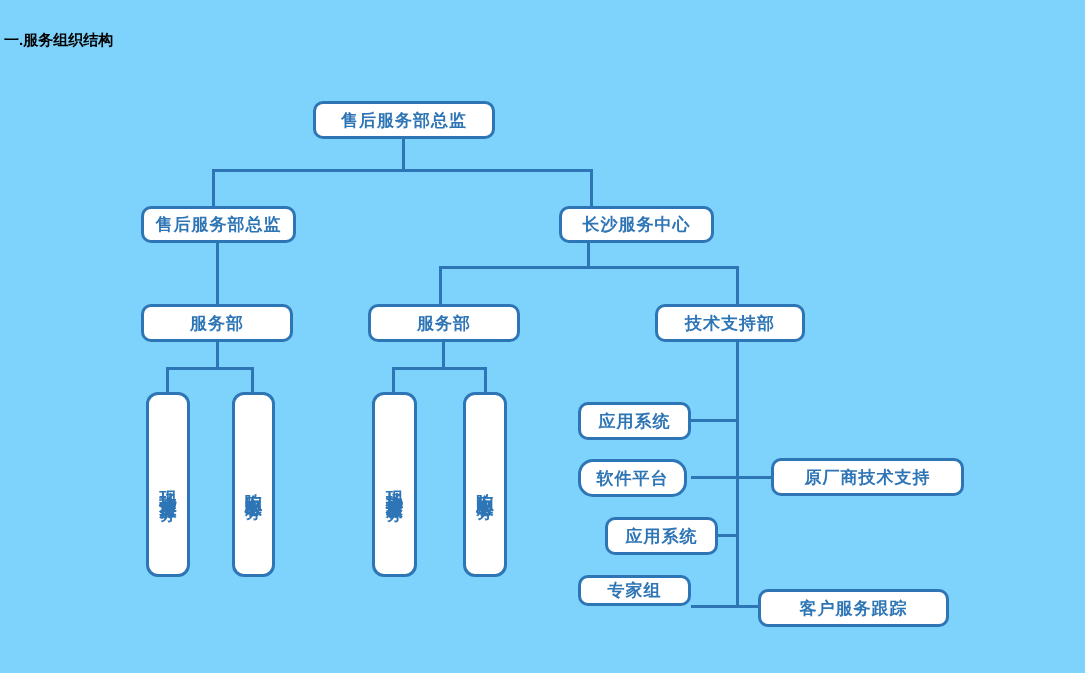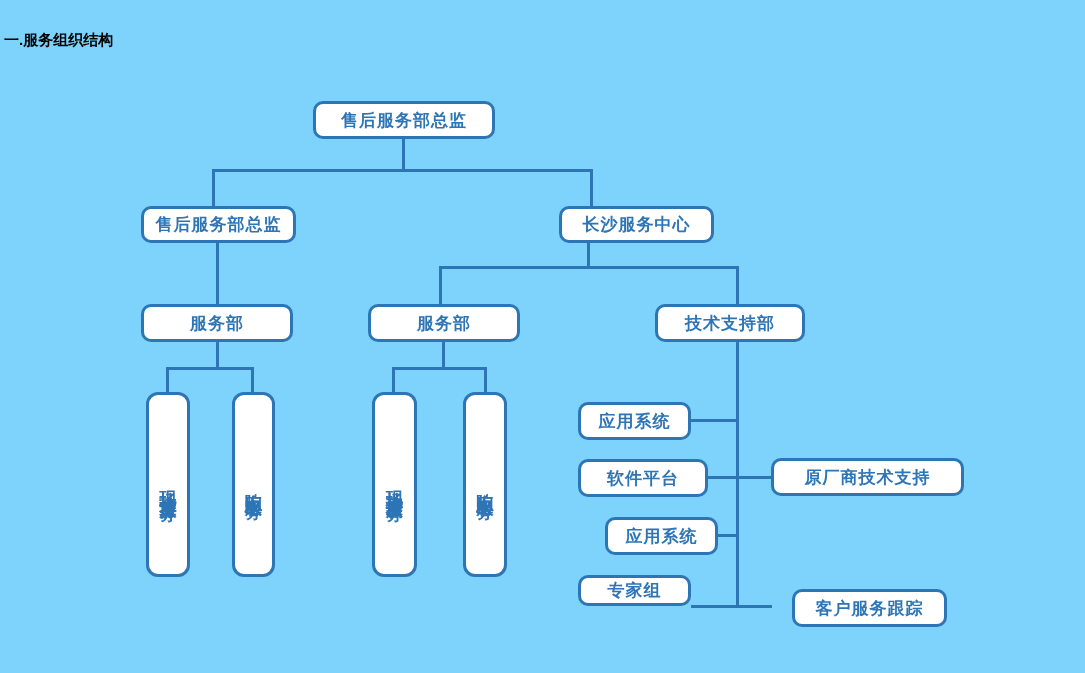--- a/index.html
+++ b/index.html
@@ -122,33 +122,33 @@
   </div>
 
   <div class="node vbox" style="left:463px; top:392px; width:44px; height:185px;">
     <span>响应中心服务</span>
   </div>
 
   <div class="node" style="left:578px; top:402px; width:113px; height:38px;">
     <span>应用系统</span>
   </div>
 
-  <div class="node" style="left:578px; top:459px; width:130px; height:38px;">
+  <div class="node" style="left:578px; top:459px; width:109px; height:38px;border-radius:15px;">
     <span>软件平台</span>
   </div>
 
   <div class="node" style="left:605px; top:517px; width:113px; height:38px;">
     <span>应用系统</span>
   </div>
 
   <div class="node" style="left:578px; top:575px; width:113px; height:31px;">
     <span>专家组</span>
   </div>
 
   <div class="node" style="left:771px; top:458px; width:193px; height:38px;">
     <span>原厂商技术支持</span>
   </div>
 
-  <div class="node" style="left:792px; top:589px; width:155px; height:38px;">
+  <div class="node" style="left:758px; top:589px; width:191px; height:38px;">
     <span>客户服务跟踪</span>
   </div>
 
 </div>
 
 </body></html>

